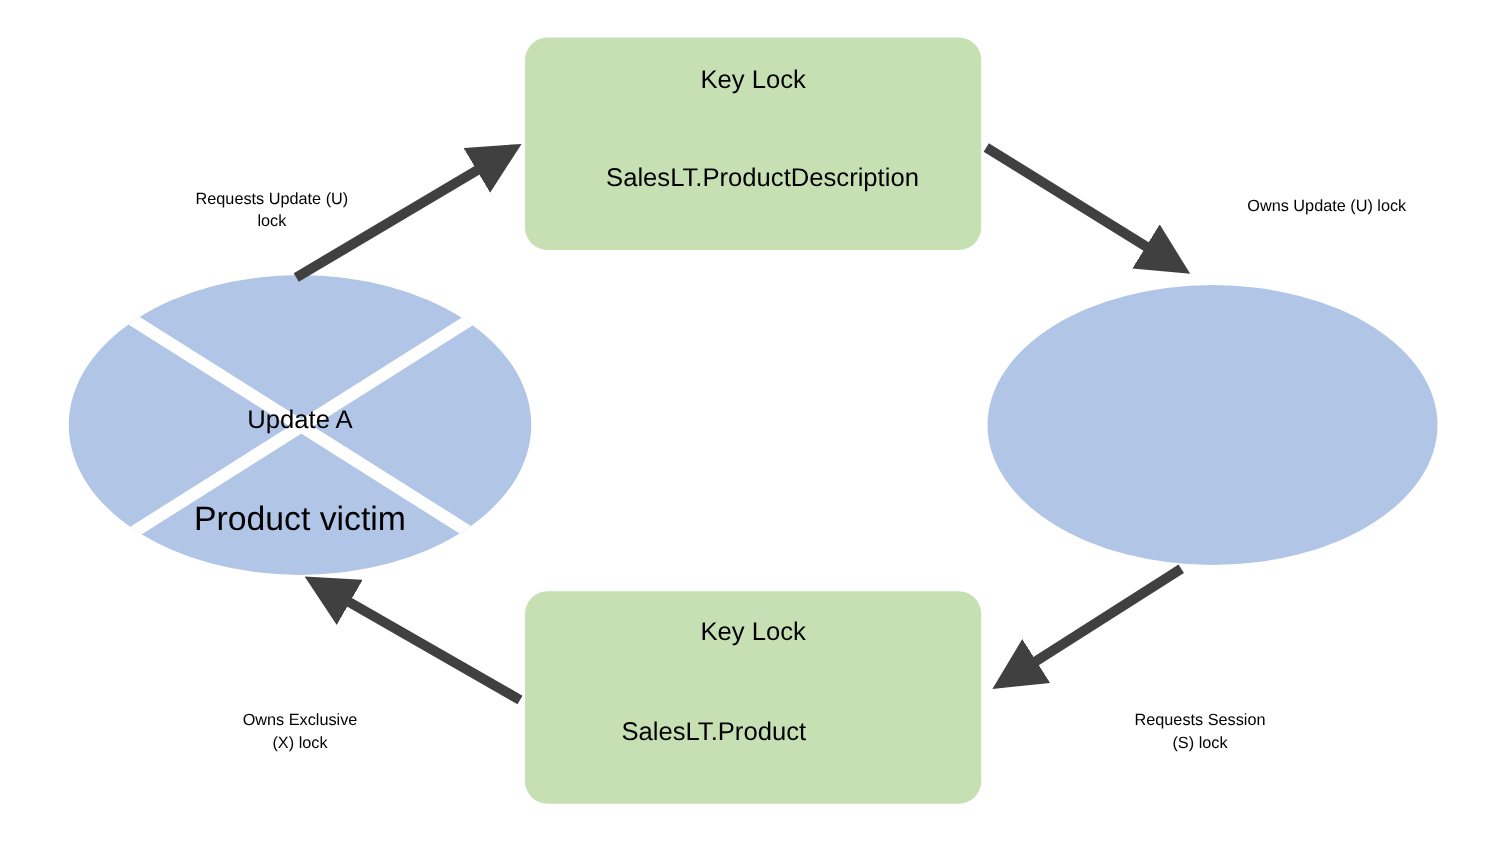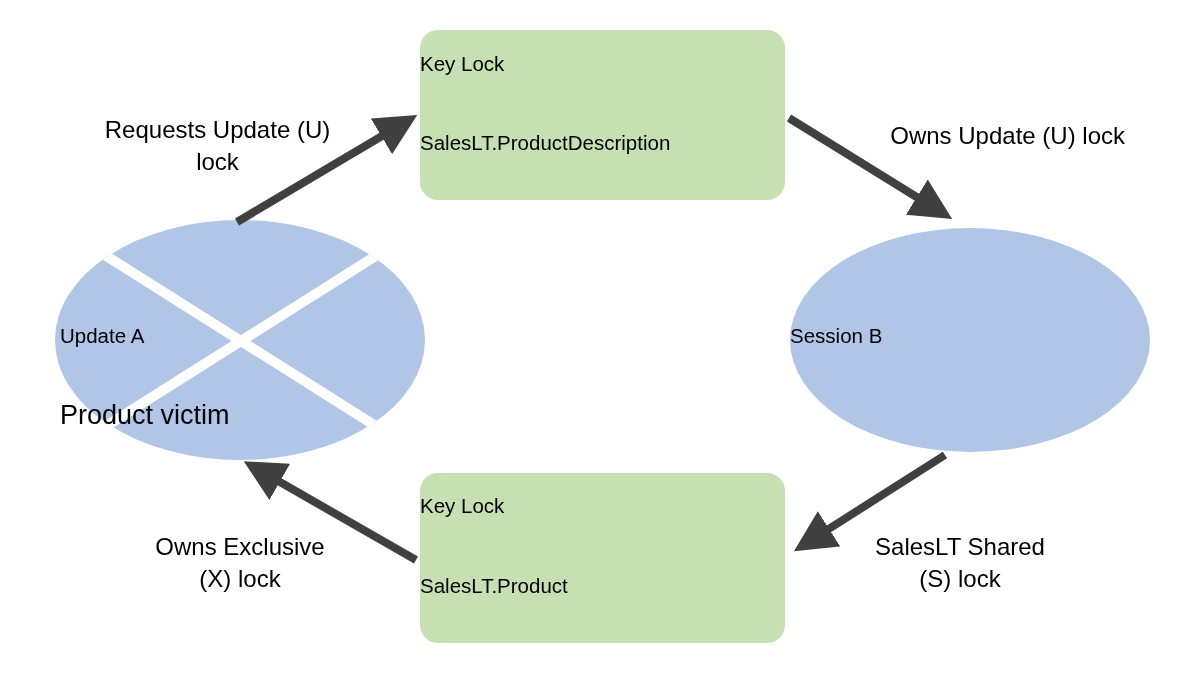--- a/index.html
+++ b/index.html
@@ -18,21 +18,21 @@
   #diagram-svg {
     position: absolute;
     left: 0;
     top: 0;
     width: 1200px;
     height: 678px;
   }
   .node-text {
     position: absolute;
     color: #000000;
-    text-align: left;
+    text-align: center;
     line-height: 1.15;
     white-space: pre;
     pointer-events: none;
   }
   
   #session-a-label {
     left: 60px;
     top: 324px;
     width: 360px;
     font-size: 20.5px;
@@ -71,25 +71,26 @@
   #lock-bottom-resource {
     left: 420px;
     top: 574px;
     width: 302px;
     font-size: 20.5px;
   }
   
   .edge-label {
     position: absolute;
     color: #000000;
-    font-size: 24px;
+    font-size: 13px;
     line-height: 1.35;
     text-align: center;
     white-space: pre-line;
     pointer-events: none;
+    margin-top: 36px;
   }
   #edge-label-requests-update {
     left: 90px;
     top: 114px;
     width: 255px;
   }
   #edge-label-owns-update {
     left: 845px;
     top: 120px;
     width: 280px;
@@ -143,34 +144,33 @@
 
     <line x1="945" y1="455" x2="802" y2="546" stroke="#404040" stroke-width="8" marker-end="url(#arrowhead)"></line>
 
     <line x1="416" y1="560" x2="252" y2="466" stroke="#404040" stroke-width="8" marker-end="url(#arrowhead)"></line>
   </svg>
 
   <div class="node-text" id="session-a-label">Update A</div>
 
   <div class="node-text" id="session-a-victim-label">Product victim</div>
 
-  <div class="node-text" id="session-b-label">Session B</div>
 
   <div class="node-text" id="lock-top-title">Key Lock</div>
 
   <div class="node-text" id="lock-top-resource">SalesLT.ProductDescription</div>
 
   <div class="node-text" id="lock-bottom-title">Key Lock</div>
 
   <div class="node-text" id="lock-bottom-resource">SalesLT.Product</div>
 
   <div class="edge-label" id="edge-label-requests-update">Requests Update (U)
 lock</div>
 
   <div class="edge-label" id="edge-label-owns-update">Owns Update (U) lock</div>
 
-  <div class="edge-label" id="edge-label-requests-shared">SalesLT Shared
+  <div class="edge-label" id="edge-label-requests-shared">Requests Session
 (S) lock</div>
 
   <div class="edge-label" id="edge-label-owns-exclusive">Owns Exclusive
 (X) lock</div>
 
 </div>
 
 </body></html>

